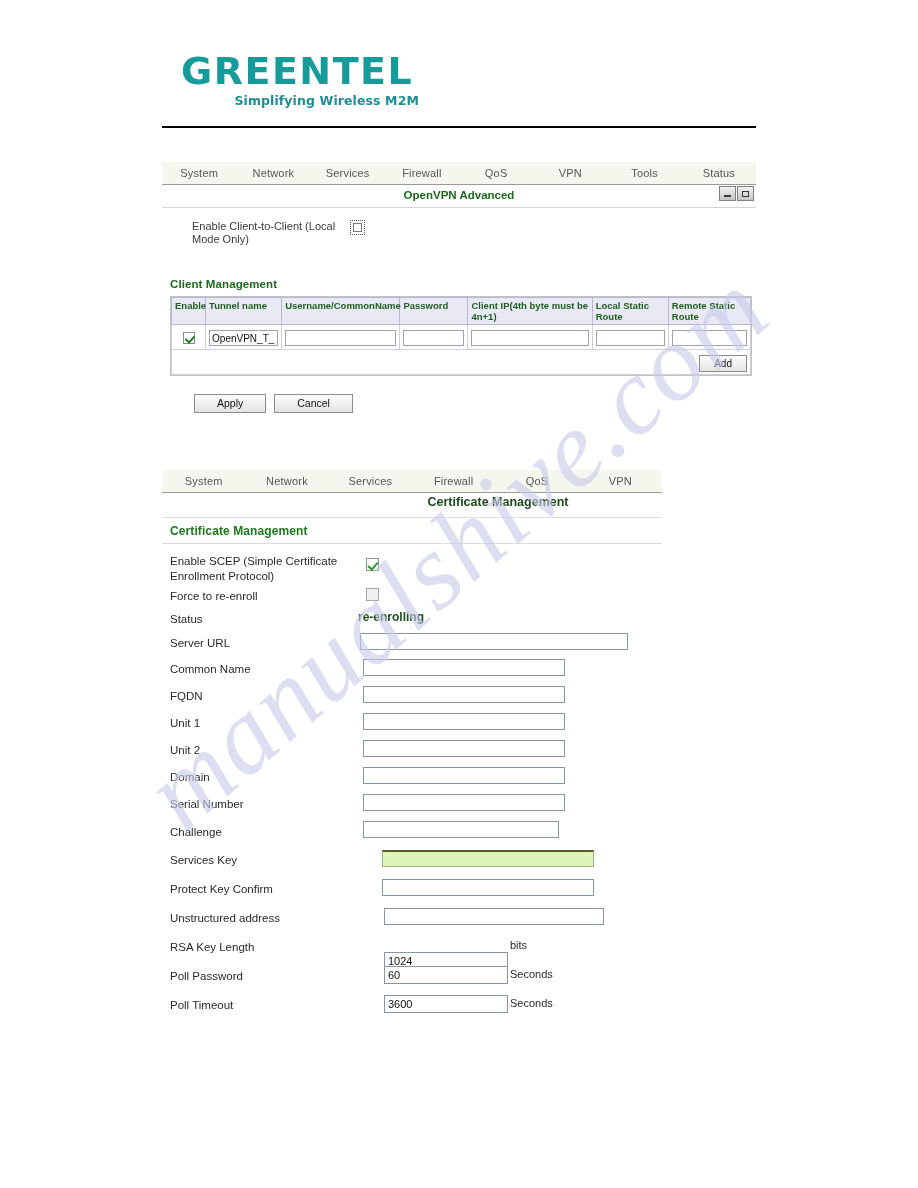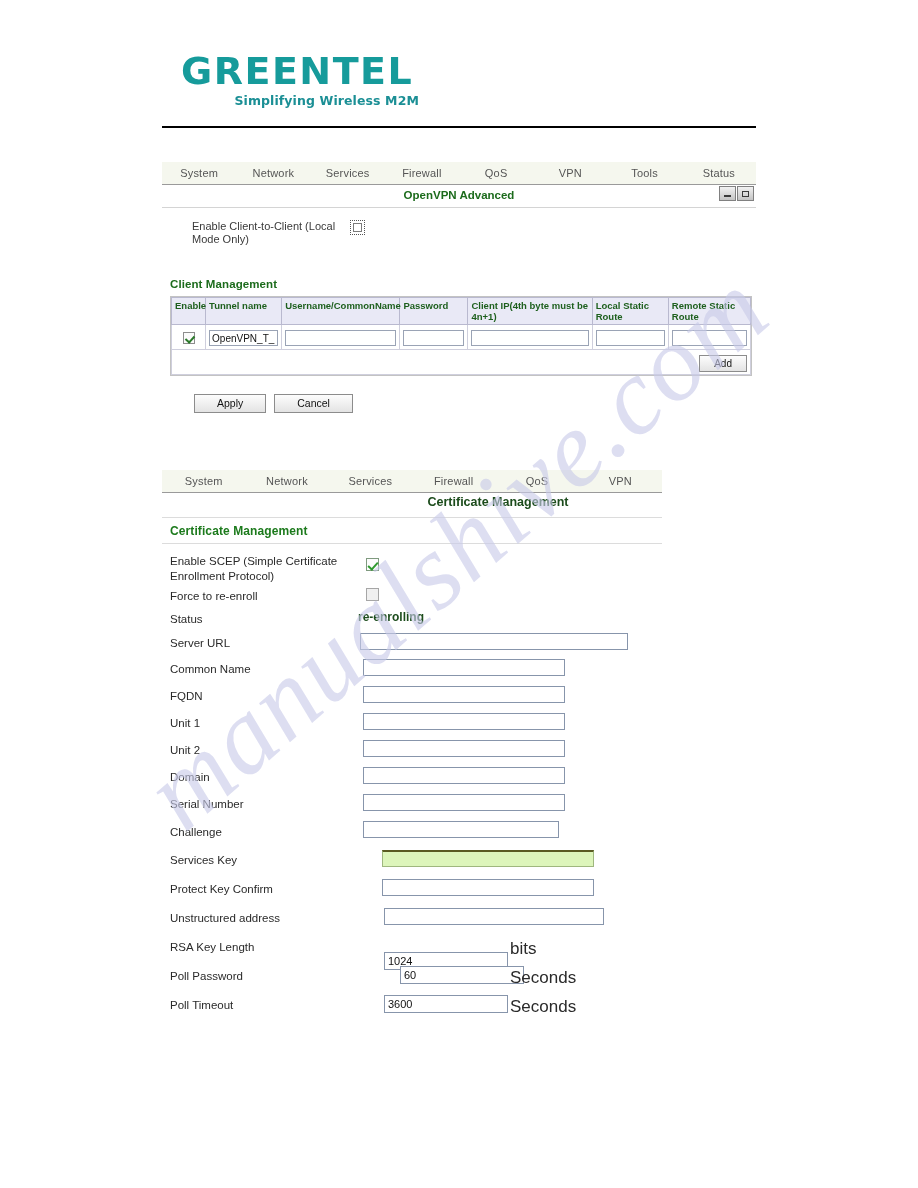--- a/index.html
+++ b/index.html
@@ -358,21 +358,21 @@
     background: #f0f0f0;
     display: inline-block;
     box-sizing: border-box;
   }
   .status-val {
     font-size: 12px;
     font-weight: bold;
     color: #1c4c1c;
   }
   .unit-label {
-    font-size: 17px;
+    font-size: 11px;
     color: #2a2a2a;
   }
   .abs { position: absolute; }
 </style>
 </head>
 <body>
 
 <div id="page">
 
   <div class="logo-block">
@@ -568,21 +568,21 @@
       </div>
 
       <div class="frow" style="height:29px;">
         <div class="flabel" style="width:196px;">RSA Key Length</div>
         <input class="ftxt" type="text" style="left: 222px; top: 19px; width: 124px; height: 18px;" value="1024">
         <span class="unit-label abs" style="left:348px; top:6px;">bits</span>
       </div>
 
       <div class="frow" style="height:29px;">
         <div class="flabel" style="width:196px;">Poll Password</div>
-        <input class="ftxt" type="text" style="left: 238px; top: 4px; width: 124px; height: 18px;" value="60">
+        <input class="ftxt" type="text" style="left: 222px; top: 4px; width: 124px; height: 18px;" value="60">
         <span class="unit-label abs" style="left:348px; top:6px;">Seconds</span>
       </div>
 
       <div class="frow" style="height:29px;">
         <div class="flabel" style="width:196px;">Poll Timeout</div>
         <input class="ftxt" type="text" style="left: 222px; top: 4px; width: 124px; height: 18px;" value="3600">
         <span class="unit-label abs" style="left:348px; top:6px;">Seconds</span>
       </div>
 
     </div>

